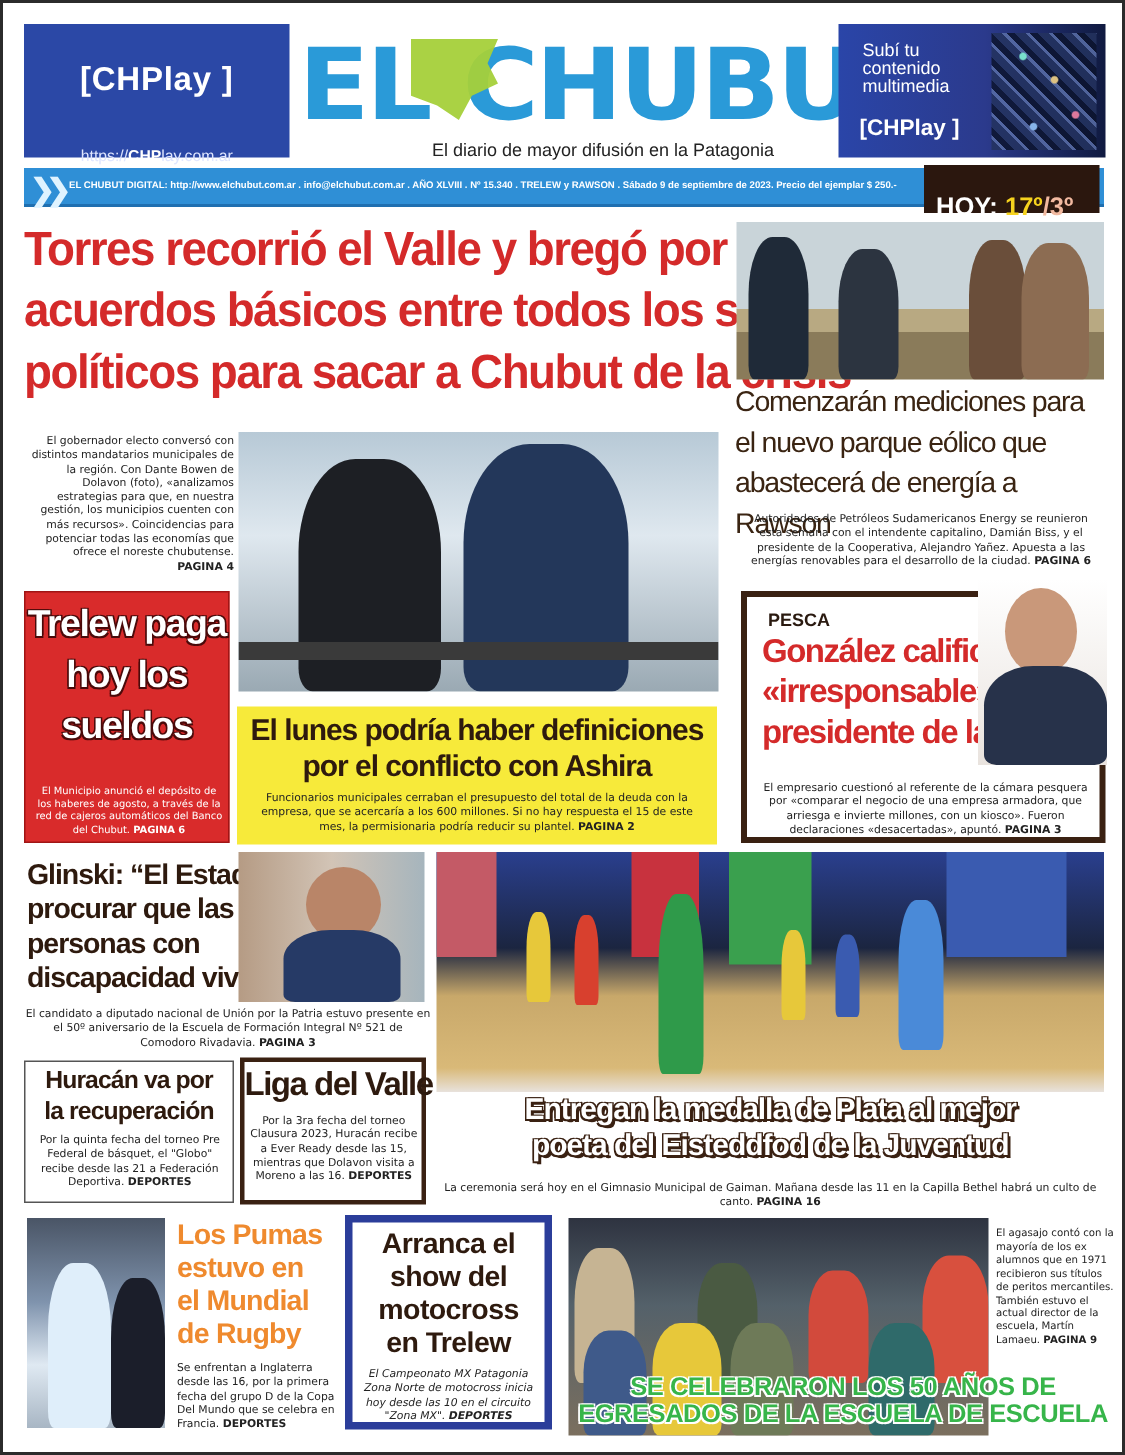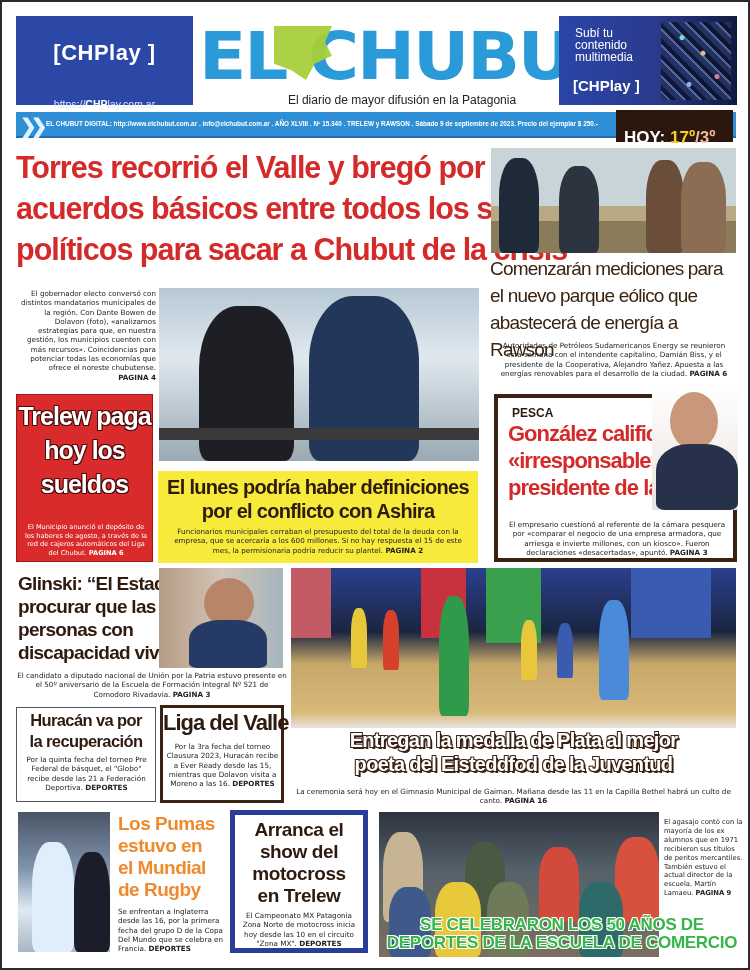--- a/index.html
+++ b/index.html
@@ -80,21 +80,21 @@
   .liga-head { position: absolute; left: 0; top: 2px; width: 100%; text-align: center; font-size: 22px; line-height: 26px; font-weight: bold; color: #2e1a0e; letter-spacing: -1px; white-space: nowrap; }
   .liga-body { position: absolute; left: 3px; top: 34px; width: 113px; text-align: center; }
 
   .stage-head { left: 289px; top: 726px; width: 445px; text-align: center; font-size: 20px; line-height: 24px; font-weight: bold; color: #fff; letter-spacing: -0.7px; white-space: nowrap; text-shadow: 1px 1px 0 #3a2112, -1px -1px 0 #3a2112, 1px -1px 0 #3a2112, -1px 1px 0 #3a2112, 2px 2px 0 #3a2112; }
   .stage-body { left: 289px; top: 785px; width: 445px; text-align: center; }
 
   .pumas-head { left: 116px; top: 811px; font-size: 19px; line-height: 22px; font-weight: bold; color: #ef8a2e; letter-spacing: -0.5px; white-space: nowrap; }
   .pumas-body { left: 116px; top: 905px; width: 108px; text-align: left; }
   .moto-box { left: 228px; top: 808px; width: 138px; height: 143px; border: 5px solid #2b3d9a; }
   .moto-head { position: absolute; left: 0; top: 4px; width: 100%; text-align: center; font-size: 19px; line-height: 22px; font-weight: bold; color: #2e1a0e; letter-spacing: -0.4px; white-space: nowrap; }
-  .moto-body { position: absolute; left: 2px; top: 96px; width: 124px; text-align: center; }
+  .moto-body { position: absolute; left: 2px; top: 96px; width: 124px; text-align: center; font-style: italic; }
   .egr-side { left: 662px; top: 816px; width: 80px; text-align: left; font-size: 6.8px; line-height: 8.9px; }
   .egr-head { left: 377px; top: 914px; width: 366px; text-align: center; font-size: 17px; line-height: 18px; font-weight: bold; color: #37b54a; letter-spacing: -0.3px; white-space: nowrap; text-shadow: 1px 1px 0 #fff, -1px -1px 0 #fff, 1px -1px 0 #fff, -1px 1px 0 #fff; }
   b.pg { font-weight: bold; }
 </style>
 </head>
 <body>
 
 <div class="page">
 
   <div class="abs chplay-left">
@@ -156,21 +156,21 @@
     <div style="position:absolute;left:0;top:140px;width:320px;height:12px;background:#3a3a3a"></div>
   </div>
 
   <div class="abs trelew-box">
     <div class="trelew-head">
       <div>Trelew paga</div>
       <div>hoy los</div>
       <div>sueldos</div>
     </div>
     <div class="trelew-body">
-      <span>El Municipio anunció el depósito de los haberes de agosto, a través de la red de cajeros automáticos del Liga del Chubut.</span> <b>PAGINA 6</b>
+      <span>El Municipio anunció el depósito de los haberes de agosto, a través de la red de cajeros automáticos del Banco del Chubut.</span> <b>PAGINA 6</b>
     </div>
   </div>
 
   <div class="abs yellow-box">
     <div class="yellow-head">
       <div>El lunes podría haber definiciones</div>
       <div>por el conflicto con Ashira</div>
     </div>
     <div class="small yellow-body">
       <span>Funcionarios municipales cerraban el presupuesto del total de la deuda con la empresa, que se acercaría a los 600 millones. Si no hay respuesta el 15 de este mes, la permisionaria podría reducir su plantel.</span> <b>PAGINA 2</b>
@@ -277,16 +277,16 @@
     <div class="person" style="left:10px;top:75px;width:42px;height:70px;background:#3f5a8a"></div>
     <div class="person" style="left:56px;top:70px;width:46px;height:75px;background:#e7c83a"></div>
     <div class="person" style="left:108px;top:70px;width:42px;height:75px;background:#6e7a58"></div>
     <div class="person" style="left:200px;top:70px;width:44px;height:75px;background:#2f6a6a"></div>
   </div>
   <div class="abs small egr-side">
     <span>El agasajo contó con la mayoría de los ex alumnos que en 1971 recibieron sus títulos de peritos mercantiles. También estuvo el actual director de la escuela, Martín Lamaeu.</span> <b>PAGINA 9</b>
   </div>
   <div class="abs egr-head">
     <div>SE CELEBRARON LOS 50 AÑOS DE</div>
-    <div>DEPORTES DE LA ESCUELA DE COMERCIO</div>
+    <div>EGRESADOS DE LA ESCUELA DE ESCUELA</div>
   </div>
 
 </div>
 
 </body></html>

